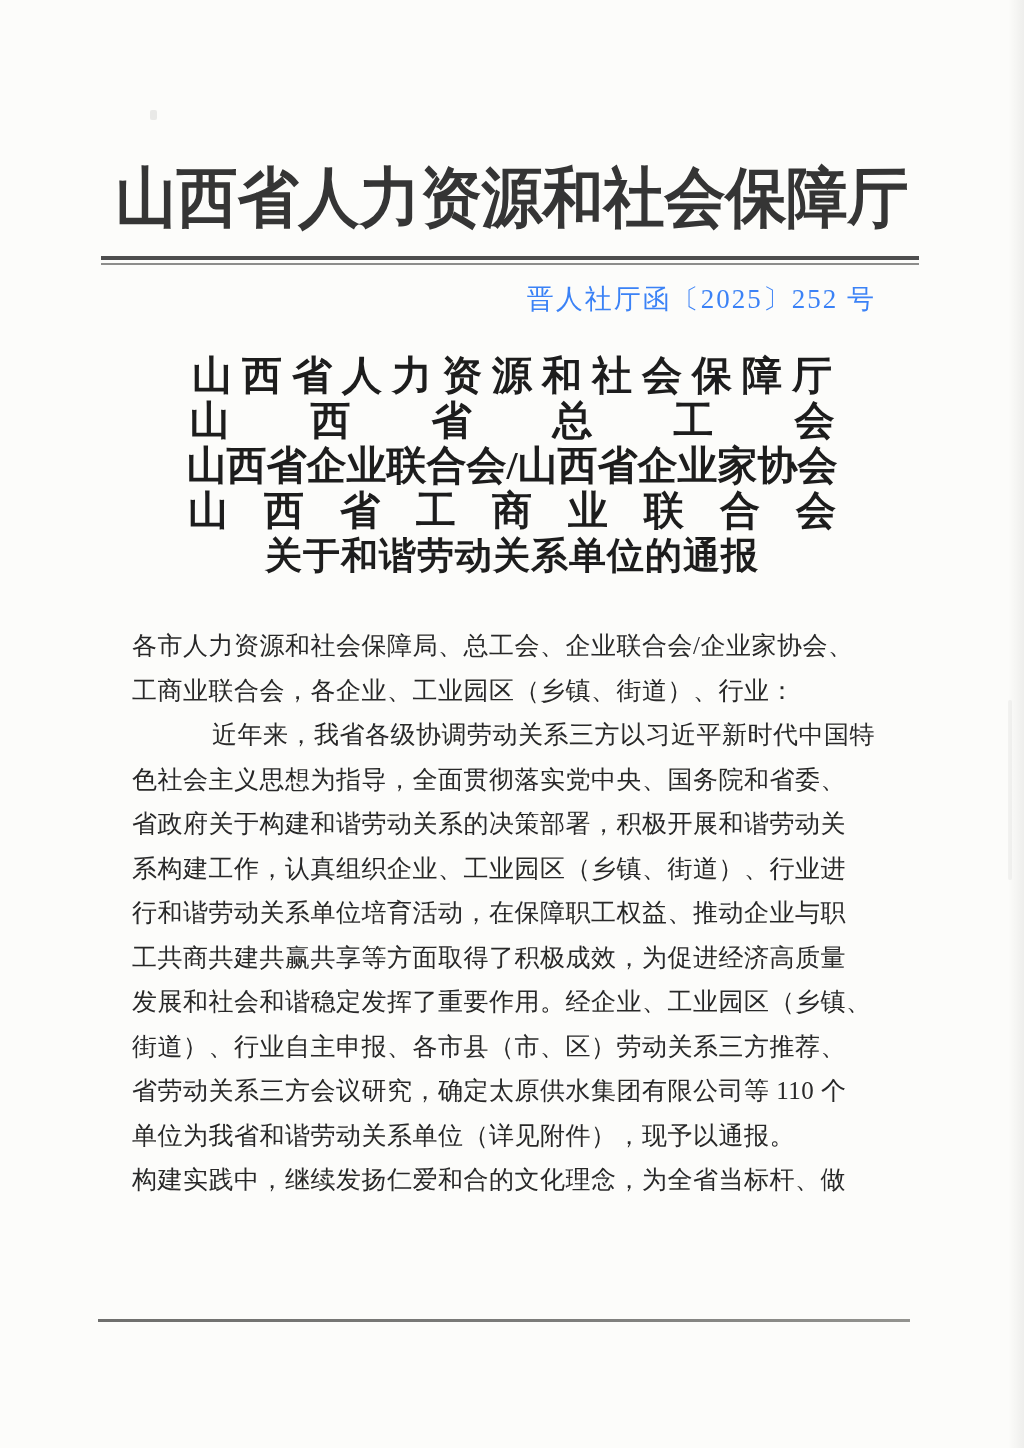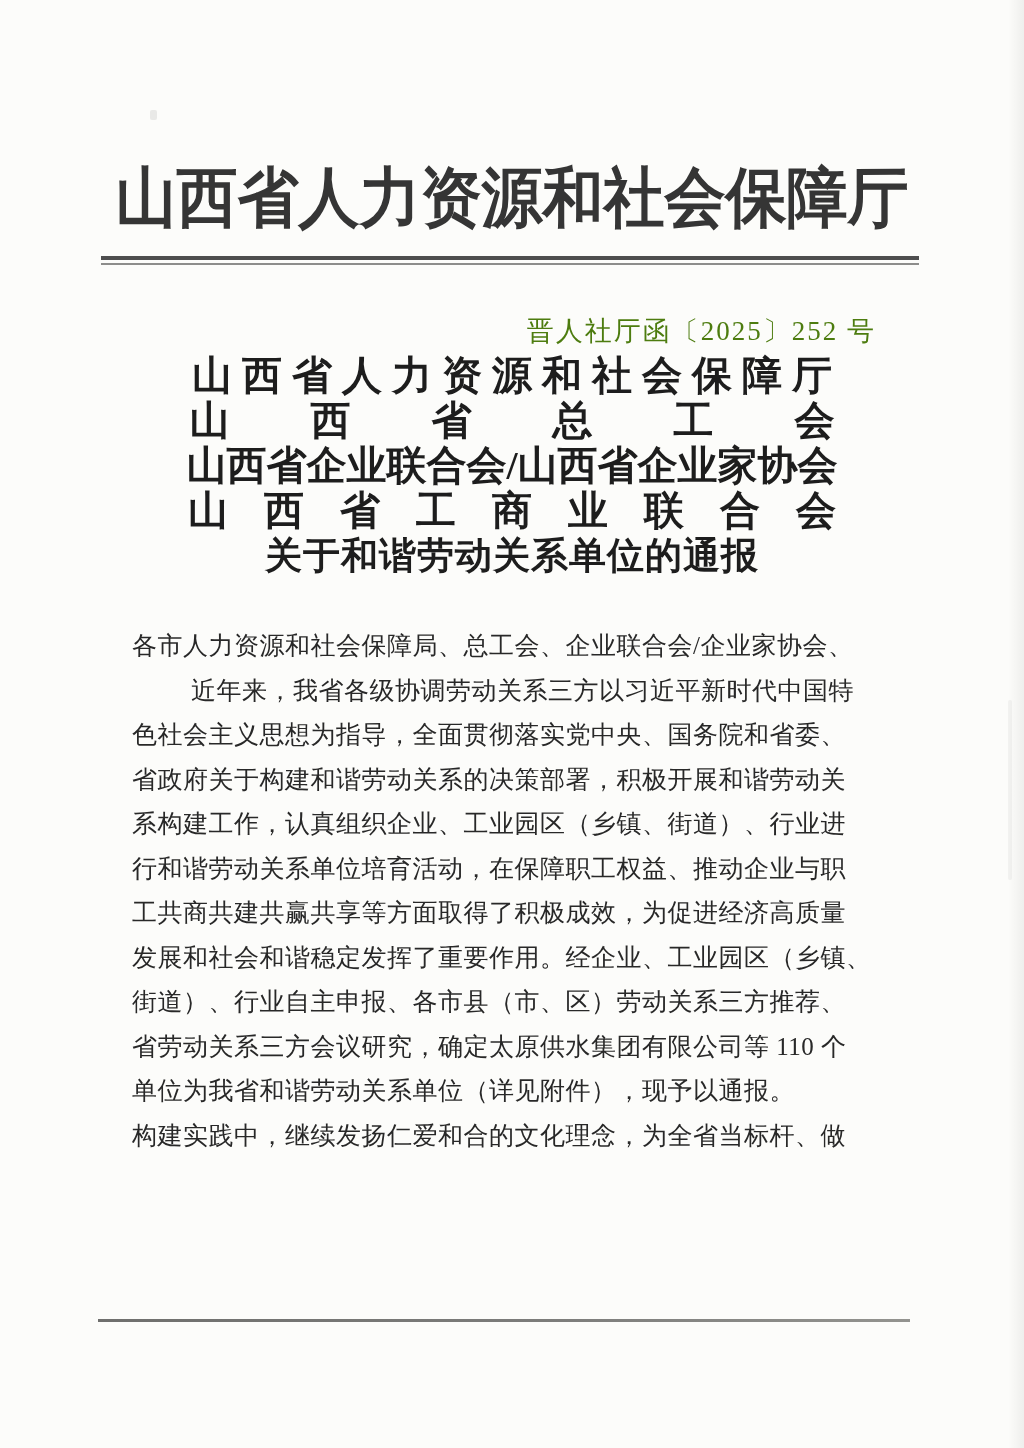--- a/index.html
+++ b/index.html
@@ -51,24 +51,23 @@
     position: absolute;
     top: 256px; left: 101px; width: 818px;
   }
   .rule-thick { height: 4px; background: #4e4e4e; }
   .rule-thin  { height: 2px; background: #8d8d8b; margin-top: 3px; }
 
   .doc-number {
     position: absolute;
     top: 281px; right: 148px;
     font-size: 27px;
-    color: #4d7c0f;
+    color: #3b82f6;
     letter-spacing: 2px;
     white-space: nowrap;
-    margin-top: 32px;
   }
 
   
   .title-block {
     position: absolute;
     top: 353px; left: 0; width: 100%;
     text-align: center;
     color: #1d1d1d;
     font-weight: 700;
   }
@@ -92,21 +91,21 @@
     top: 624px; left: 132px; width: 764px;
     font-size: 25px;
     color: #282828;
   }
   .body-line {
     height: 44.5px;
     line-height: 44.5px;
     white-space: nowrap;
     letter-spacing: 0.5px;
   }
-  .body-line.indent { text-indent: 59px; }
+  .body-line.indent { text-indent: 59px; text-align: center; }
 
   .footer-rule {
     position: absolute;
     top: 1319px; left: 98px; width: 812px; height: 3px;
     background: linear-gradient(to right, #6f6f6d 0%, #7c7c7a 55%, #93938f 100%);
   }
 </style>
 </head>
 <body>
 
@@ -134,20 +133,21 @@
     <div class="t-line ls-d">
       <span>山西省工商业联合会</span>
     </div>
     <div class="t-line subject">
       <span>关于和谐劳动关系单位的通报</span>
     </div>
   </div>
 
   <div class="body-block">
     <div class="body-line">各市人力资源和社会保障局、总工会、企业联合会/企业家协会、</div>
+    <div class="body-line">工商业联合会，各企业、工业园区（乡镇、街道）、行业：</div>
     <div class="body-line indent">近年来，我省各级协调劳动关系三方以习近平新时代中国特</div>
     <div class="body-line">色社会主义思想为指导，全面贯彻落实党中央、国务院和省委、</div>
     <div class="body-line">省政府关于构建和谐劳动关系的决策部署，积极开展和谐劳动关</div>
     <div class="body-line">系构建工作，认真组织企业、工业园区（乡镇、街道）、行业进</div>
     <div class="body-line">行和谐劳动关系单位培育活动，在保障职工权益、推动企业与职</div>
     <div class="body-line">工共商共建共赢共享等方面取得了积极成效，为促进经济高质量</div>
     <div class="body-line">发展和社会和谐稳定发挥了重要作用。经企业、工业园区（乡镇、</div>
     <div class="body-line">街道）、行业自主申报、各市县（市、区）劳动关系三方推荐、</div>
     <div class="body-line">省劳动关系三方会议研究，确定太原供水集团有限公司等 110 个</div>
     <div class="body-line">单位为我省和谐劳动关系单位（详见附件），现予以通报。</div>

